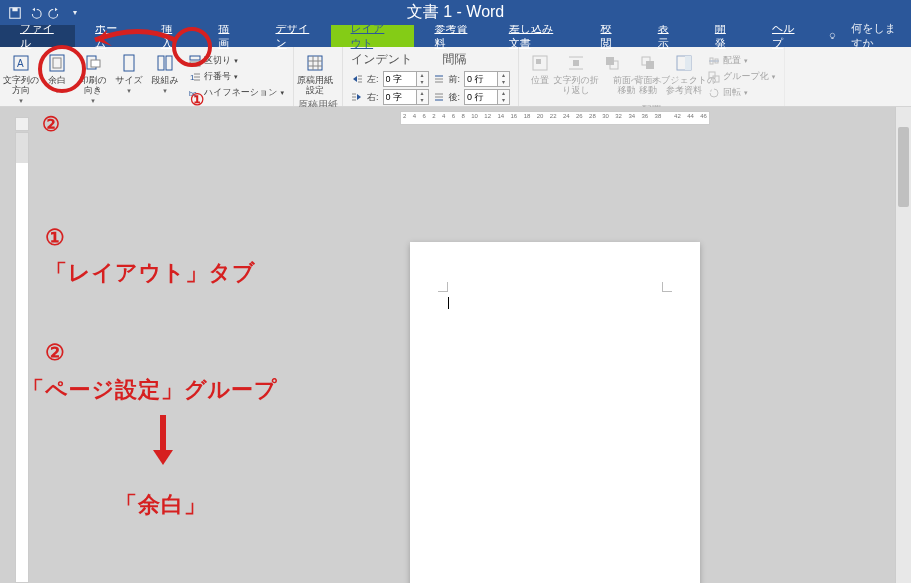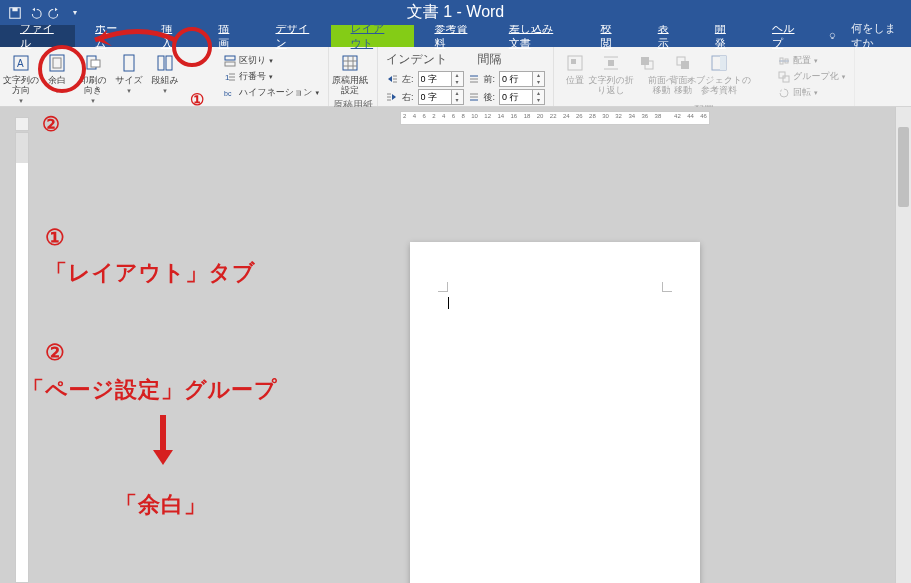--- a/index.html
+++ b/index.html
@@ -22,21 +22,21 @@
 .group-content { flex: 1; display: flex; align-items: flex-start; gap: 2px; padding-top: 2px; }
 .group-label { text-align: center; font-size: 10px; color: #666; padding: 1px 0 2px; position: relative; }
 .group-label .launcher { position: absolute; right: 2px; bottom: 2px; width: 10px; height: 10px; border: 1px solid #aaa; font-size: 7px; line-height: 8px; text-align: center; color: #888; }
 
 .big-btn { width: 34px; display: flex; flex-direction: column; align-items: center; gap: 2px; padding: 2px; cursor: pointer; }
 .big-btn .ic { width: 20px; height: 20px; }
 .big-btn .lbl { font-size: 9px; line-height: 10px; text-align: center; color: #444; }
 .big-btn .drop { font-size: 7px; color: #666; }
 
 .small-stack { display: flex; flex-direction: column; gap: 1px; padding: 2px; }
-.small-btn { display: flex; align-items: center; gap: 3px; font-size: 9px; padding: 1px 3px; cursor: pointer; white-space: nowrap; margin-left: 35px; }
+.small-btn { display: flex; align-items: center; gap: 3px; font-size: 9px; padding: 1px 3px; cursor: pointer; white-space: nowrap; }
 .small-btn .ic { width: 12px; height: 12px; }
 
 .indent-grid { display: grid; grid-template-columns: auto auto auto auto auto auto; gap: 2px 4px; align-items: center; font-size: 9px; padding: 2px 4px; }
 .hdr { font-size: 12px; color: #555; padding-bottom: 1px; }
 .spin { display: flex; align-items: center; }
 .spin input { width: 34px; height: 16px; font-size: 9px; border: 1px solid #aaa; padding: 0 2px; }
 .spin .arrows { width: 12px; height: 16px; border: 1px solid #aaa; border-left: none; display: flex; flex-direction: column; }
 .spin .arrows div { flex: 1; font-size: 6px; text-align: center; line-height: 7px; color: #666; background: #f8f8f8; }
 
 .disabled { opacity: .45; }

